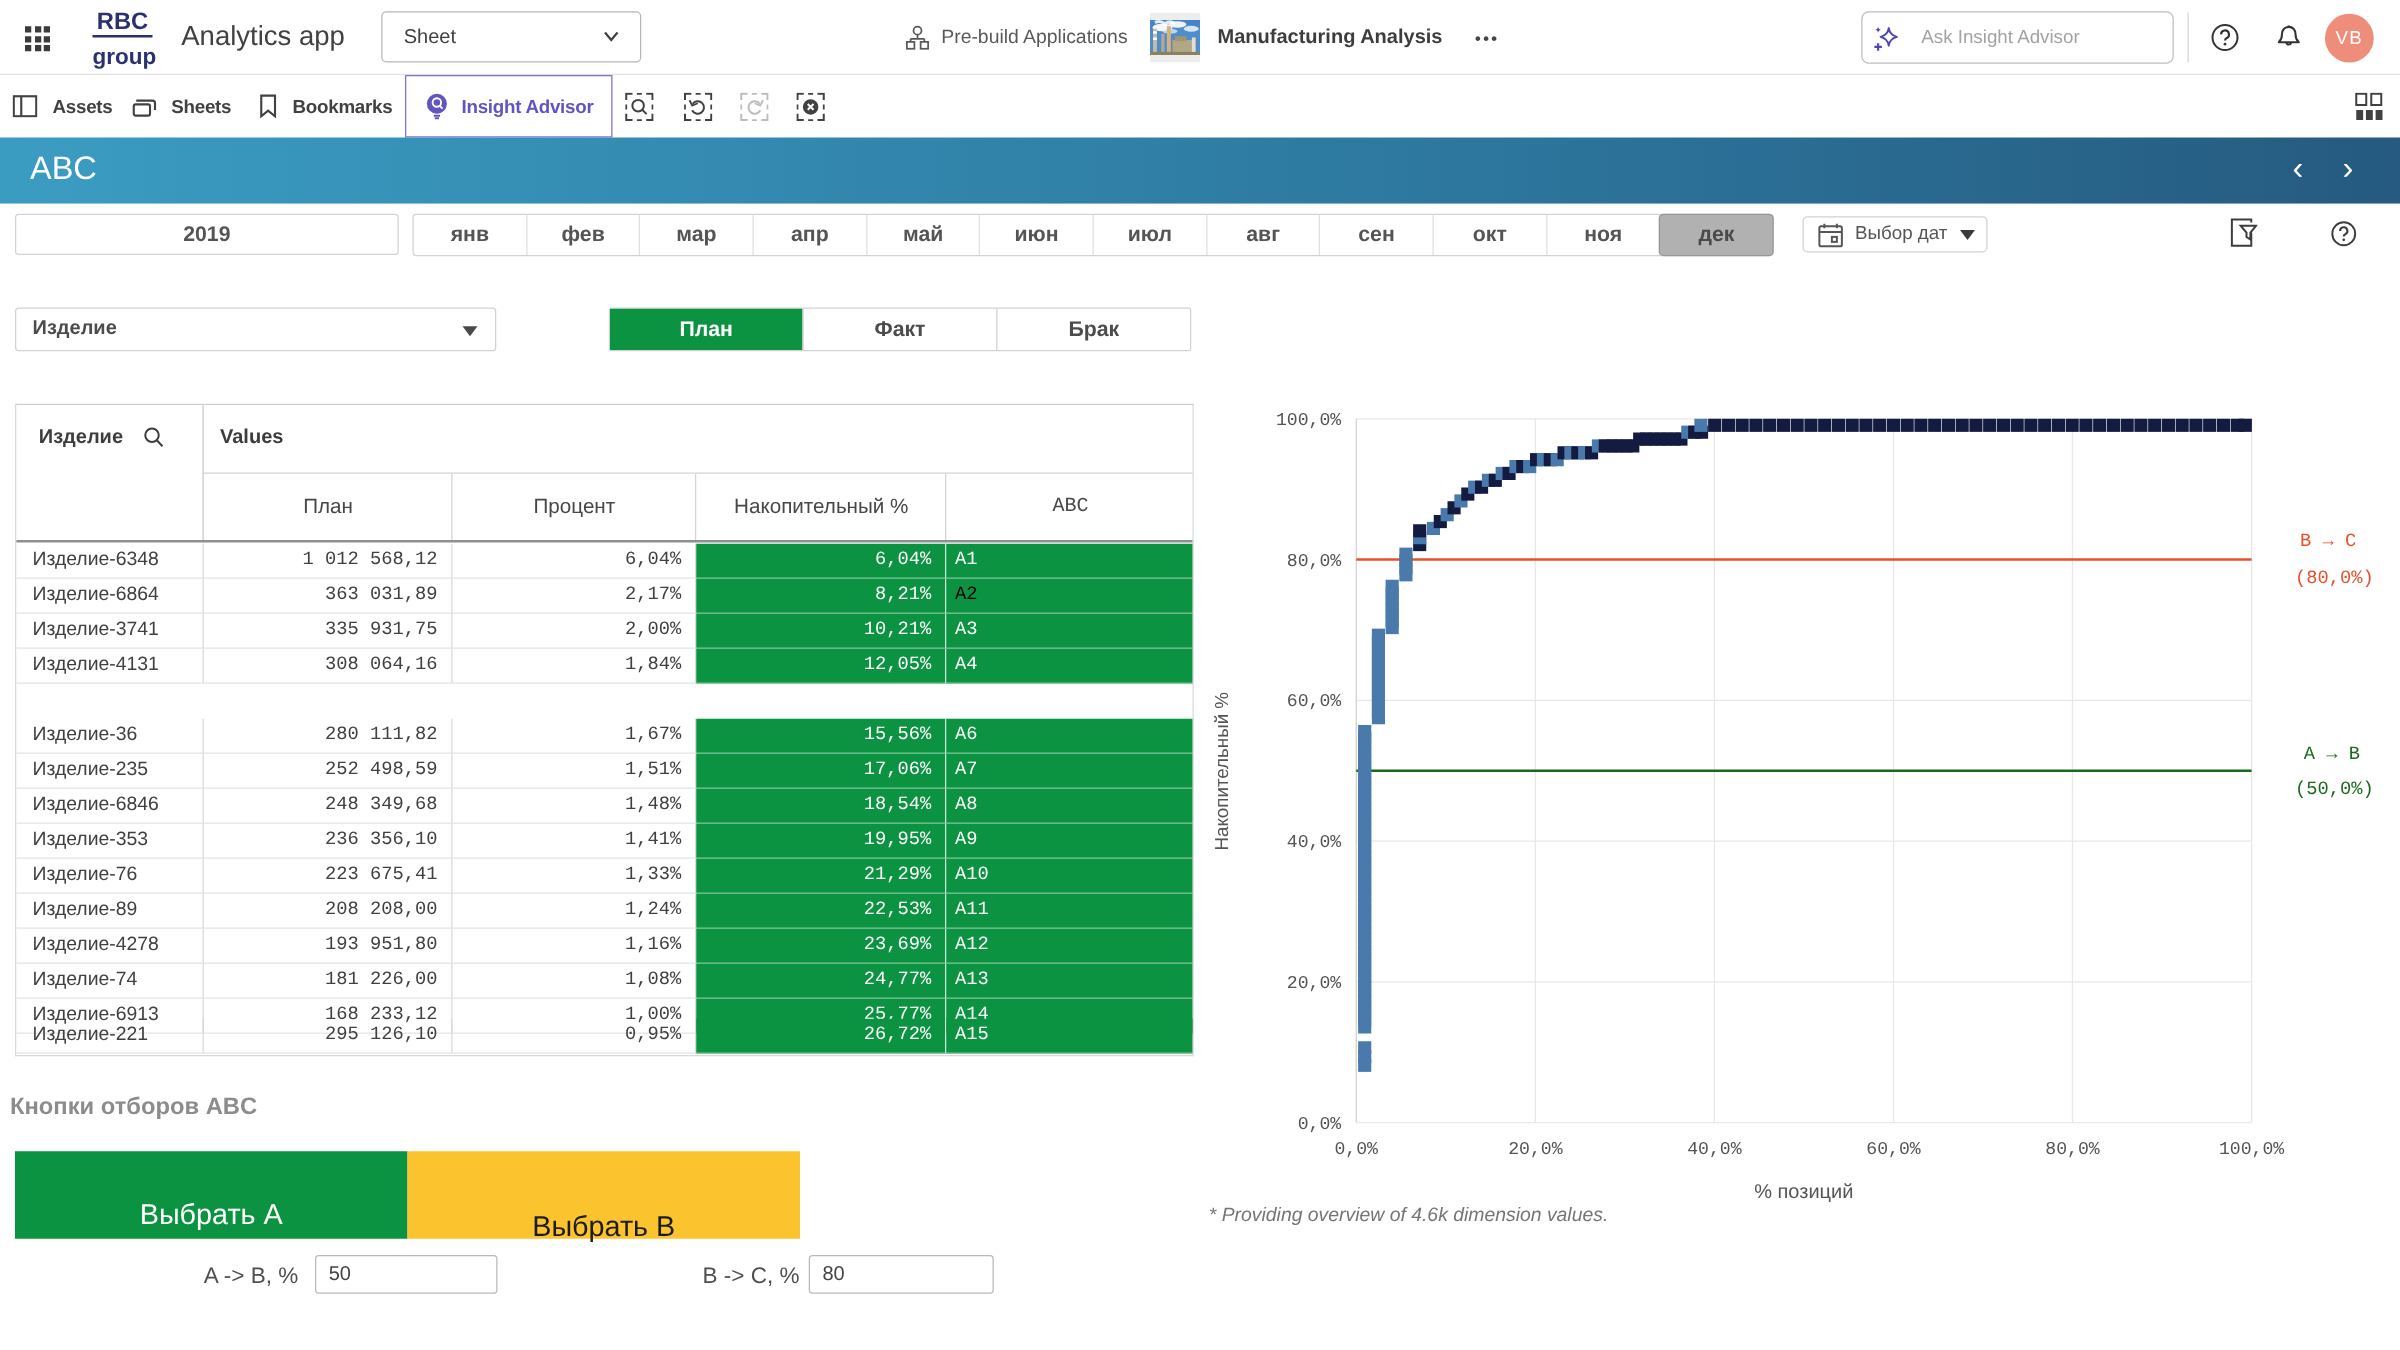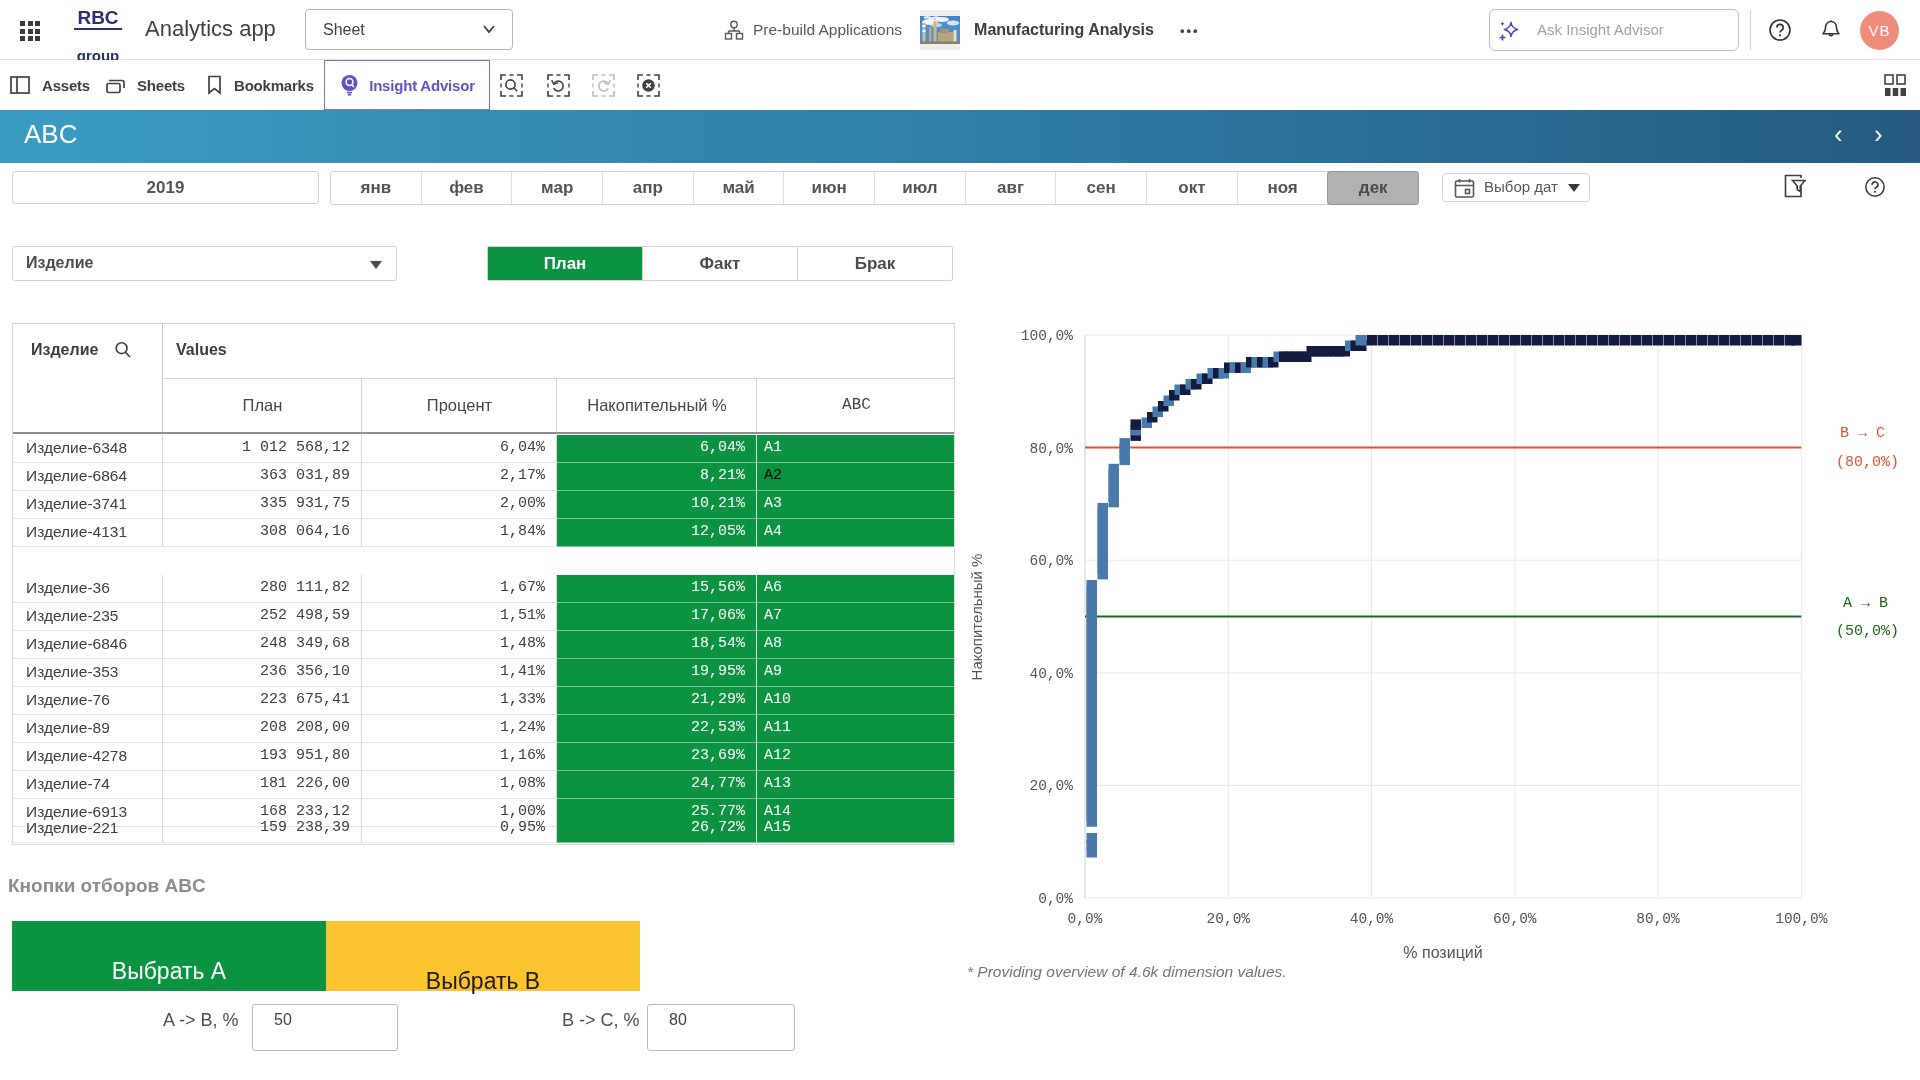--- a/index.html
+++ b/index.html
@@ -14,21 +14,21 @@
    linear-gradient(#3b3b3b,#3b3b3b) 7.5px 0/5px 5px no-repeat,
    linear-gradient(#3b3b3b,#3b3b3b) 15px 0/5px 5px no-repeat,
    linear-gradient(#3b3b3b,#3b3b3b) 0 7.5px/5px 5px no-repeat,
    linear-gradient(#3b3b3b,#3b3b3b) 7.5px 7.5px/5px 5px no-repeat,
    linear-gradient(#3b3b3b,#3b3b3b) 15px 7.5px/5px 5px no-repeat,
    linear-gradient(#3b3b3b,#3b3b3b) 0 15px/5px 5px no-repeat,
    linear-gradient(#3b3b3b,#3b3b3b) 7.5px 15px/5px 5px no-repeat,
    linear-gradient(#3b3b3b,#3b3b3b) 15px 15px/5px 5px no-repeat}
 #logo{position:absolute;left:74px;top:8px;width:48px;text-align:center;color:#2b3170;line-height:1}
 #logo .r1{font-weight:bold;font-size:19px;letter-spacing:0px;border-bottom:2.5px solid #2b3170;padding-bottom:1px}
-#logo .r2{font-weight:bold;font-size:15px;margin-top:18px}
+#logo .r2{font-weight:bold;font-size:18px;margin-top:6px}
 #appname{position:absolute;left:145px;top:16px;font-size:22px;color:#414141}
 #sheetsel{position:absolute;left:305px;top:9px;width:208px;height:41px;border:1px solid #b7b7b7;
   border-radius:4px;font-size:16px;color:#414141;line-height:39px;padding-left:17px}
 #sheetsel .chev{position:absolute;right:16px;top:0px}
 #hdrcenter{position:absolute;left:723px;top:0;height:60px;display:flex;align-items:center}
 .prebuild{color:#595959;font-size:15.5px;margin-left:8px}
 #thumb{width:40px;height:40px;margin-left:18px;border-radius:1px;overflow:hidden}
 #mfgtitle{font-weight:bold;font-size:16px;color:#3d3d3d;margin-left:14px}
 #dots{color:#444;font-size:13px;letter-spacing:2px;margin-left:26px;font-weight:bold}
 #askbox{position:absolute;left:1489px;top:9px;width:250px;height:42px;border:1px solid #bdbdbd;border-radius:6px}
@@ -55,21 +55,21 @@
 #months{position:absolute;left:330px;top:8px;width:1089px;height:34px;border:1px solid #d2d2d2;border-radius:3px;
   background:#fff;display:flex}
 #months .m{flex:1;text-align:center;line-height:32px;border-right:1px solid #e0e0e0}
 #months .m:last-child{border-right:none}
 #months .sel{background:#b1b1b1;border-radius:3px;box-shadow:0 0 0 1px #969696;color:#4a4a4a}
 .ddtri{display:inline-block;width:0;height:0;border-left:6px solid transparent;border-right:6px solid transparent;border-top:8px solid #4a4a4a}
 
 #tbl{position:absolute;left:12px;top:160px;width:943px;height:522px;border:1px solid #d9d9d9;border-top:1px solid #cfcfcf;overflow:hidden;background:#fff}
 
 .bigbtn{position:absolute;top:758px;height:70px;display:flex;align-items:center;justify-content:center;font-size:23px}
-#inp1,#inp2{position:absolute;top:841px;height:47px;border:1px solid #b9b9b9;border-radius:3px;font-size:16px;color:#444;padding-left:21px;line-height:29px}
+#inp1,#inp2{position:absolute;top:841px;height:31px;border:1px solid #b9b9b9;border-radius:3px;font-size:16px;color:#444;padding-left:10px;line-height:29px}
 .inlabel{position:absolute;top:847px;font-size:18px;color:#4f4f4f}
 </style></head>
 <body>
 <div id="hdr">
   <div class="grid9"></div>
   <div id="logo">
       <div class="r1">RBC</div>
       <div class="r2">group</div>
     </div>
   <div id="appname">Analytics app</div>
@@ -490,21 +490,21 @@
           </div>
           <div class="mono" style="position:absolute;left:744px;top:0;width:199px;height:100%;background:#0c9342;border-bottom:1px solid rgba(255,255,255,.45);color:#fff">
             <span style="position:absolute;left:7px;top:4px">A14</span>
           </div>
         </div>
         <div style="position:absolute;left:0;top:491px;width:943px;height:28.00px">
           <div style="position:absolute;left:0;top:0;width:150px;height:100%;border-right:1px solid #d9d9d9;border-bottom:1px solid #e3e3e3">
             <span style="position:absolute;left:13px;top:4px;font-size:15.5px">Изделие-221</span>
           </div>
           <div class="mono" style="position:absolute;left:150px;top:0;width:199px;height:100%;border-right:1px solid #d9d9d9;border-bottom:1px solid #e3e3e3;text-align:right">
-            <span style="position:absolute;right:11px;top:4px">159 238,39</span>
+            <span style="position:absolute;right:11px;top:4px">295 126,10</span>
           </div>
           <div class="mono" style="position:absolute;left:349px;top:0;width:195px;height:100%;border-right:1px solid #d9d9d9;border-bottom:1px solid #e3e3e3">
             <span style="position:absolute;right:11px;top:4px">0,95%</span>
           </div>
           <div class="mono" style="position:absolute;left:544px;top:0;width:200px;height:100%;background:#0c9342;border-right:1px solid #cfe8d8;border-bottom:1px solid rgba(255,255,255,.45);color:#fff">
             <span style="position:absolute;right:11px;top:4px">26,72%</span>
           </div>
           <div class="mono" style="position:absolute;left:744px;top:0;width:199px;height:100%;background:#0c9342;border-bottom:1px solid rgba(255,255,255,.45);color:#fff">
             <span style="position:absolute;left:7px;top:4px">A15</span>
           </div>

